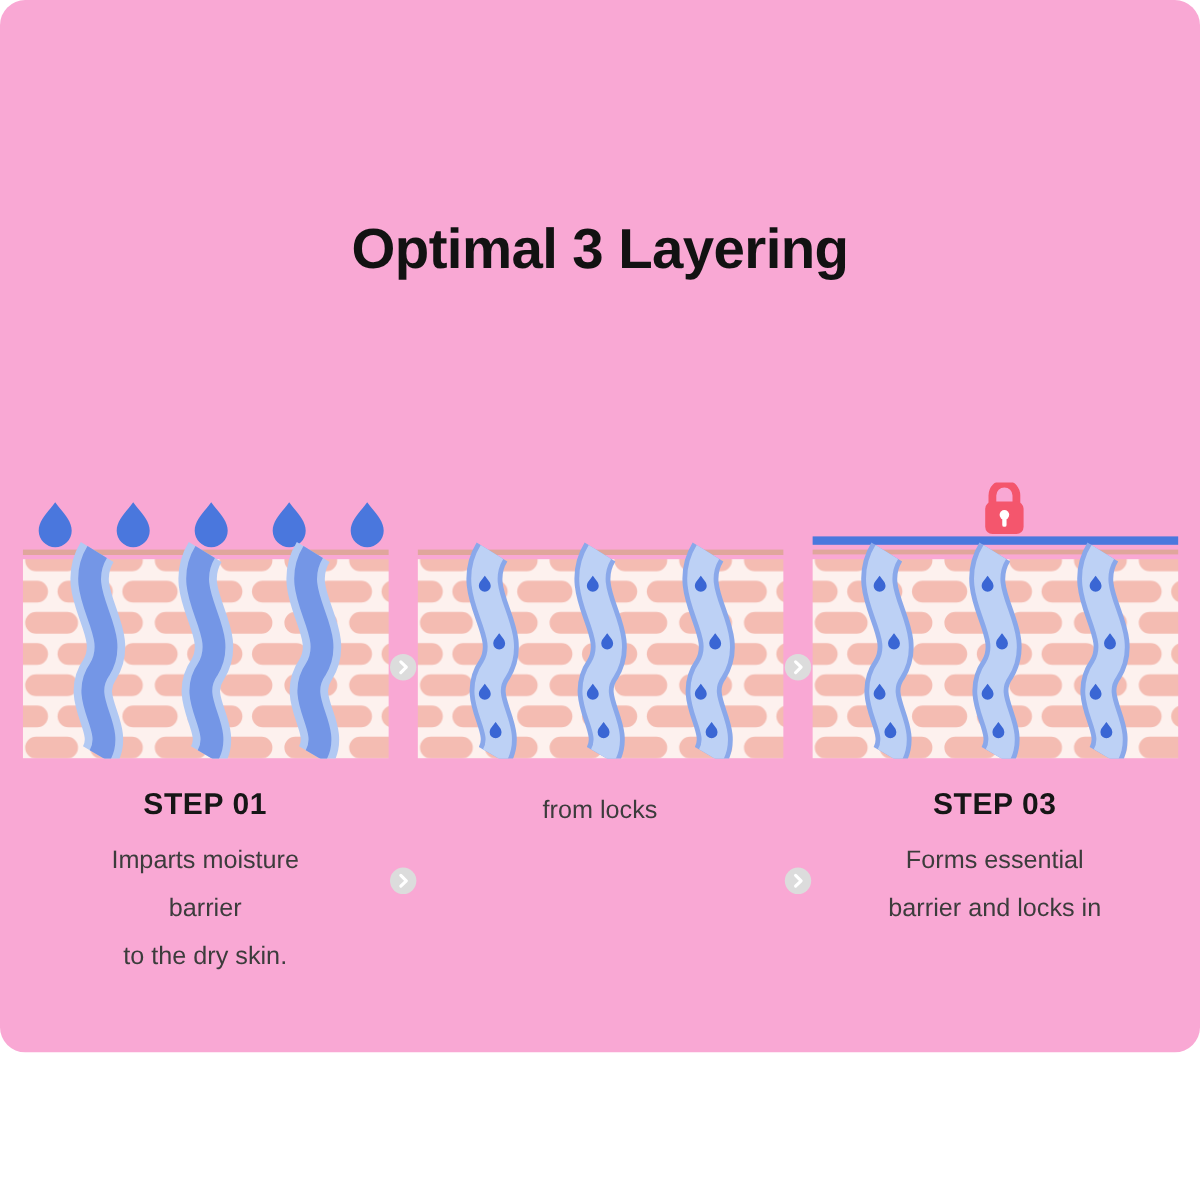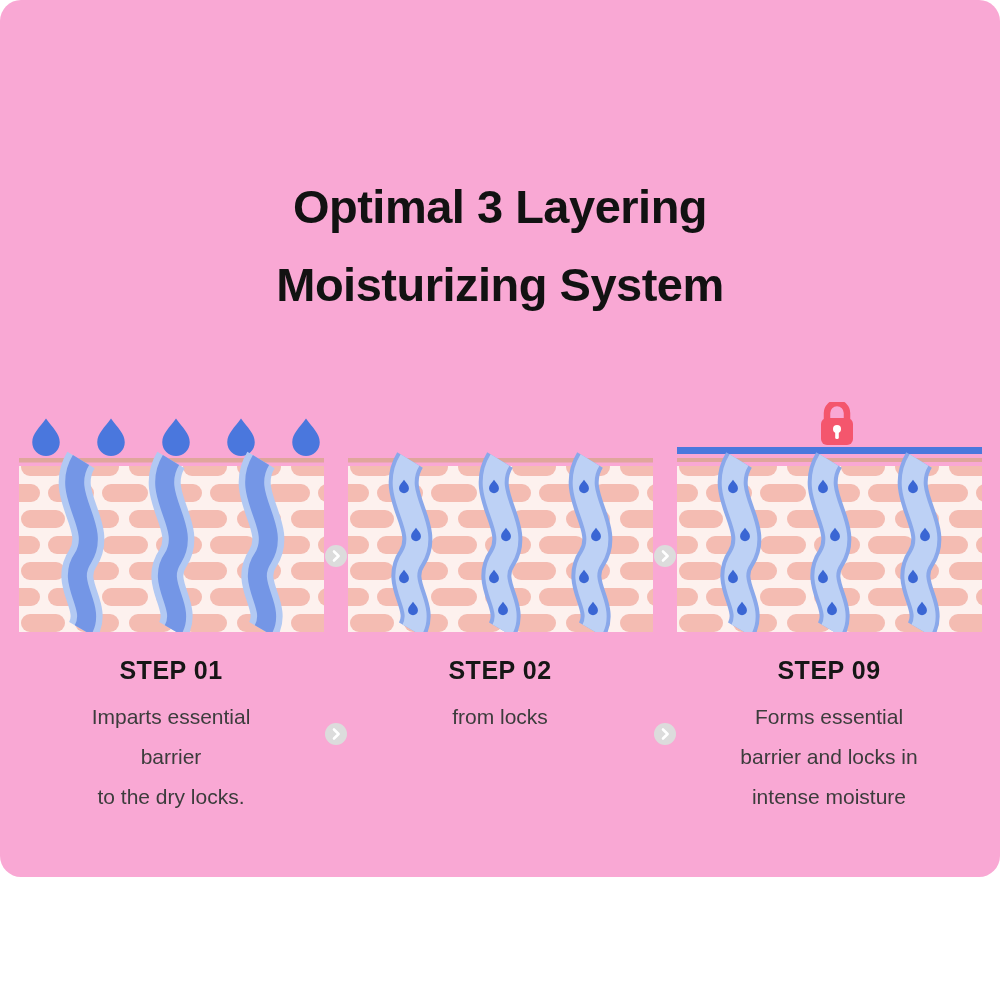--- a/index.html
+++ b/index.html
@@ -70,21 +70,20 @@
       <circle cx="12" cy="12" r="11" fill="#dcdcdc"></circle>
       <path d="M10 7.5 L14.6 12 L10 16.5" fill="none" stroke="#ffffff" stroke-width="2.6" stroke-linecap="round" stroke-linejoin="round"></path>
     </g>
   </defs>
 </svg>
 
 <div class="page">
 
   <div class="title">
     <div>Optimal 3 Layering</div>
-    <div>Moisturizing System</div>
   </div>
 
   <div class="row figures-row">
 
     <div class="figure">
       <svg viewBox="0 0 305 230">
 
         <g fill="#4a77dd">
           <use href="#drop" transform="translate(27,34) scale(1.25)"></use>
           <use href="#drop" transform="translate(92,34) scale(1.25)"></use>
@@ -179,44 +178,42 @@
         </g>
       </svg>
     </div>
 
   </div>
 
   <div class="row texts-row">
 
     <div class="step-text">
       <div class="step-label">STEP 01</div>
-      <div class="step-line">Imparts essential</div>
+      <div class="step-line">Imparts moisture</div>
       <div class="step-line">barrier</div>
-      <div class="step-line">to the dry locks.</div>
+      <div class="step-line">to the dry skin.</div>
     </div>
 
     <div class="arrow">
       <svg viewBox="0 0 24 24">
           <use href="#chevron-circle"></use>
         </svg>
     </div>
 
     <div class="step-text">
-      <div class="step-label">STEP 02</div>
       <div class="step-line">from locks</div>
     </div>
 
     <div class="arrow">
       <svg viewBox="0 0 24 24">
           <use href="#chevron-circle"></use>
         </svg>
     </div>
 
     <div class="step-text">
-      <div class="step-label">STEP 09</div>
+      <div class="step-label">STEP 03</div>
       <div class="step-line">Forms essential</div>
       <div class="step-line">barrier and locks in</div>
-      <div class="step-line">intense moisture</div>
     </div>
 
   </div>
 
 </div>
 
 </body></html>

